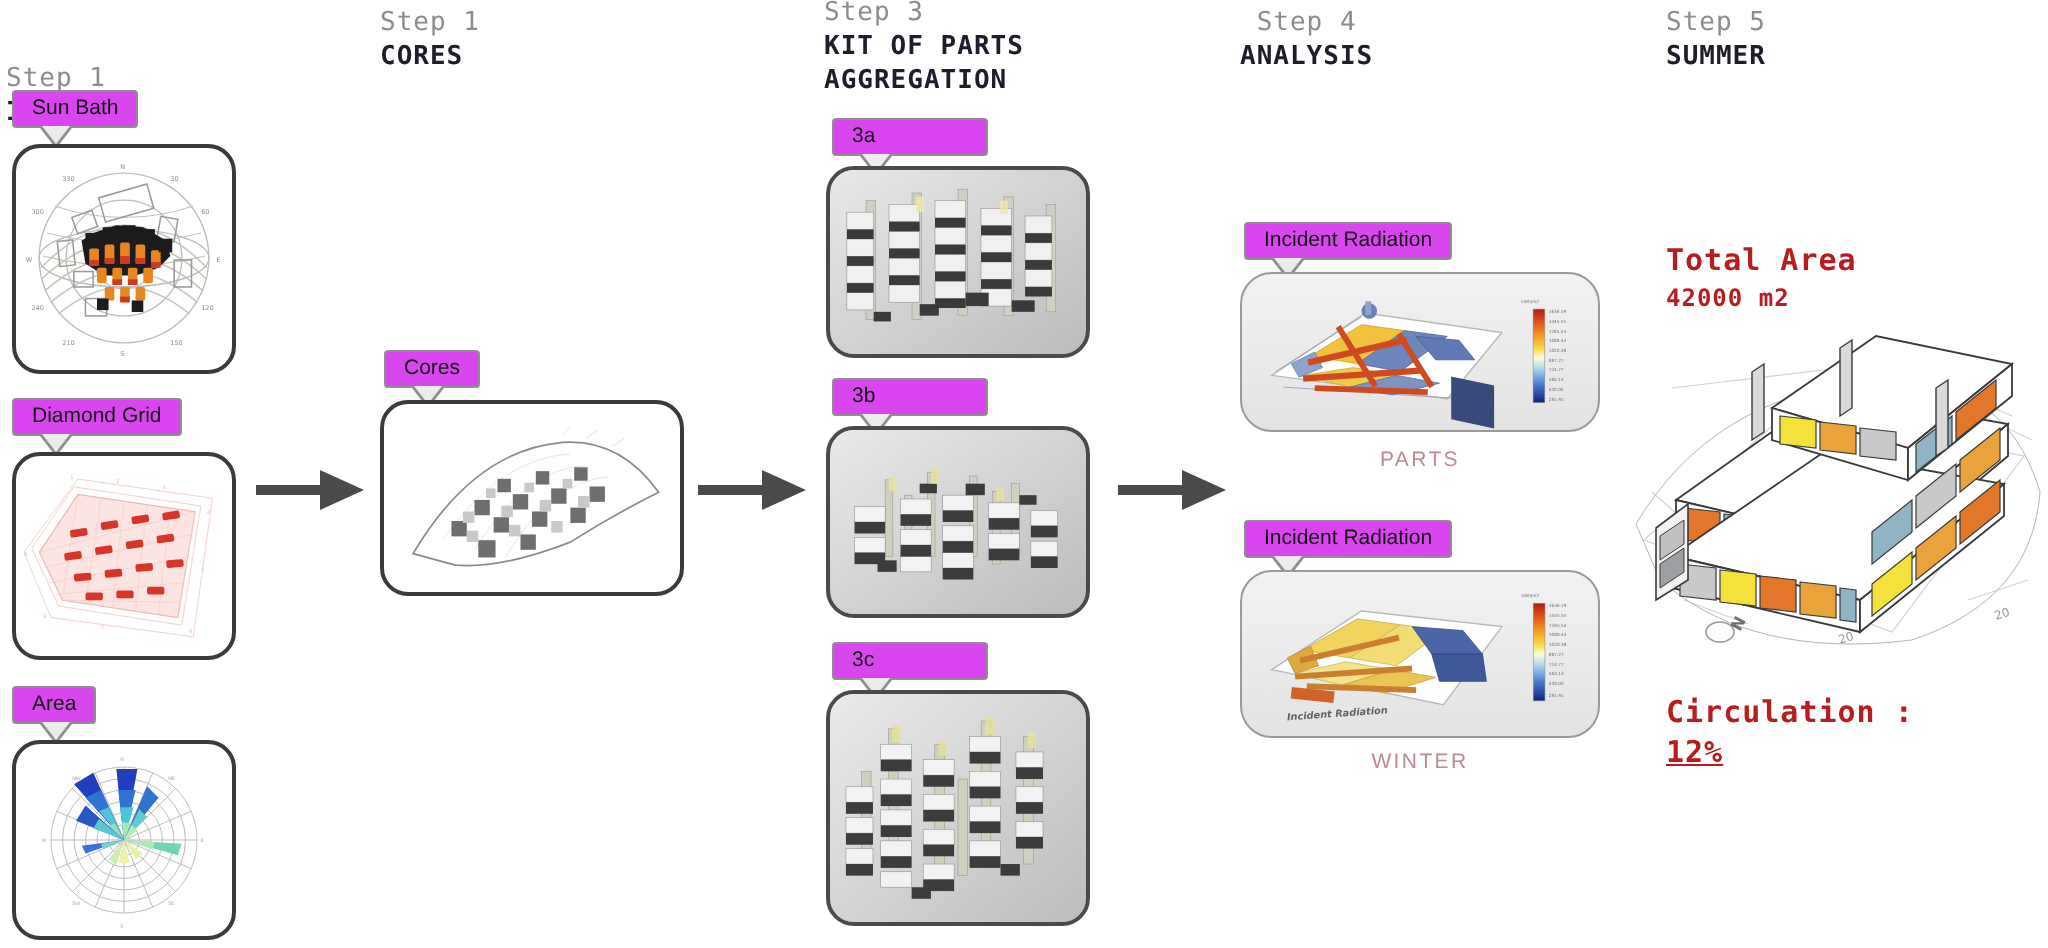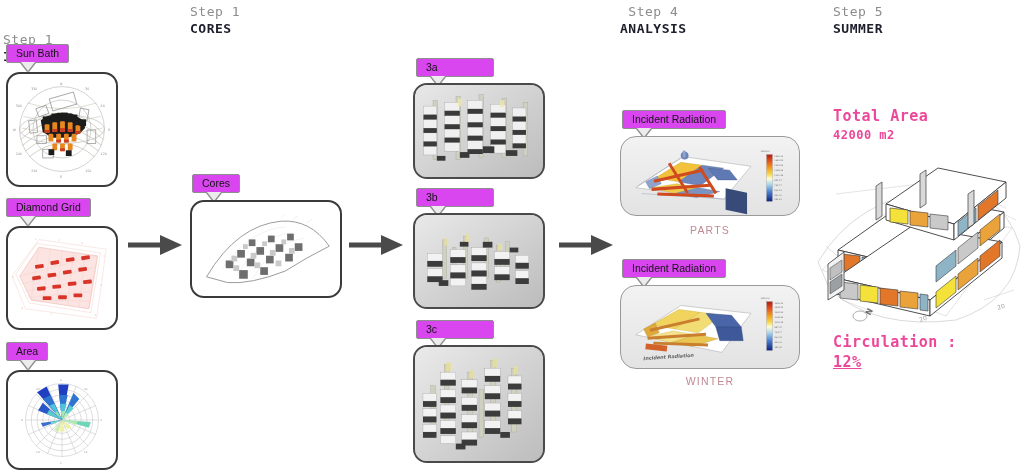--- a/index.html
+++ b/index.html
@@ -69,22 +69,22 @@
   }
   .panel svg{display:block;width:100%;height:100%;}
 
   
   .arrow{position:absolute;}
 
   
   .out-label{
     position:absolute;
     font-family:"DejaVu Sans Mono","Liberation Mono",monospace;
-    font-size:15px;font-weight:bold;color:#ec4899;
-    letter-spacing:.5px;white-space:nowrap;line-height:20px;
+    font-size:15px;font-weight:bold;color:#b91c1c;
+    letter-spacing:.5px;white-space:nowrap;line-height:20px;margin-top:14px;
   }
   .season{
     position:absolute;
     font-family:"Liberation Sans","DejaVu Sans",sans-serif;
     font-size:10.5px;letter-spacing:1.2px;color:#c08a92;
     white-space:nowrap;text-align:center;
   }
 </style>
 </head>
 <body>
@@ -94,20 +94,25 @@
   <div class="step-col" style="left:3px;top:4px;margin-top:28px;">
     <div class="step-num">Step 1</div>
     <div class="step-title">INPUTS</div>
   </div>
 
   <div class="step-col" style="left:190px;top:4px;">
     <div class="step-num">Step 1</div>
     <div class="step-title">CORES</div>
   </div>
 
+  <div class="step-col" style="left:412px;top:-1px;">
+    <div class="step-num">Step 3</div>
+    <div class="step-title">KIT OF PARTS</div>
+    <div class="step-title">AGGREGATION</div>
+  </div>
 
   <div class="step-col" style="left:620px;top:4px;text-align:center;">
     <div class="step-num">Step 4</div>
     <div class="step-title">ANALYSIS</div>
   </div>
 
   <div class="step-col" style="left:833px;top:4px;">
     <div class="step-num">Step 5</div>
     <div class="step-title">SUMMER</div>
   </div>

